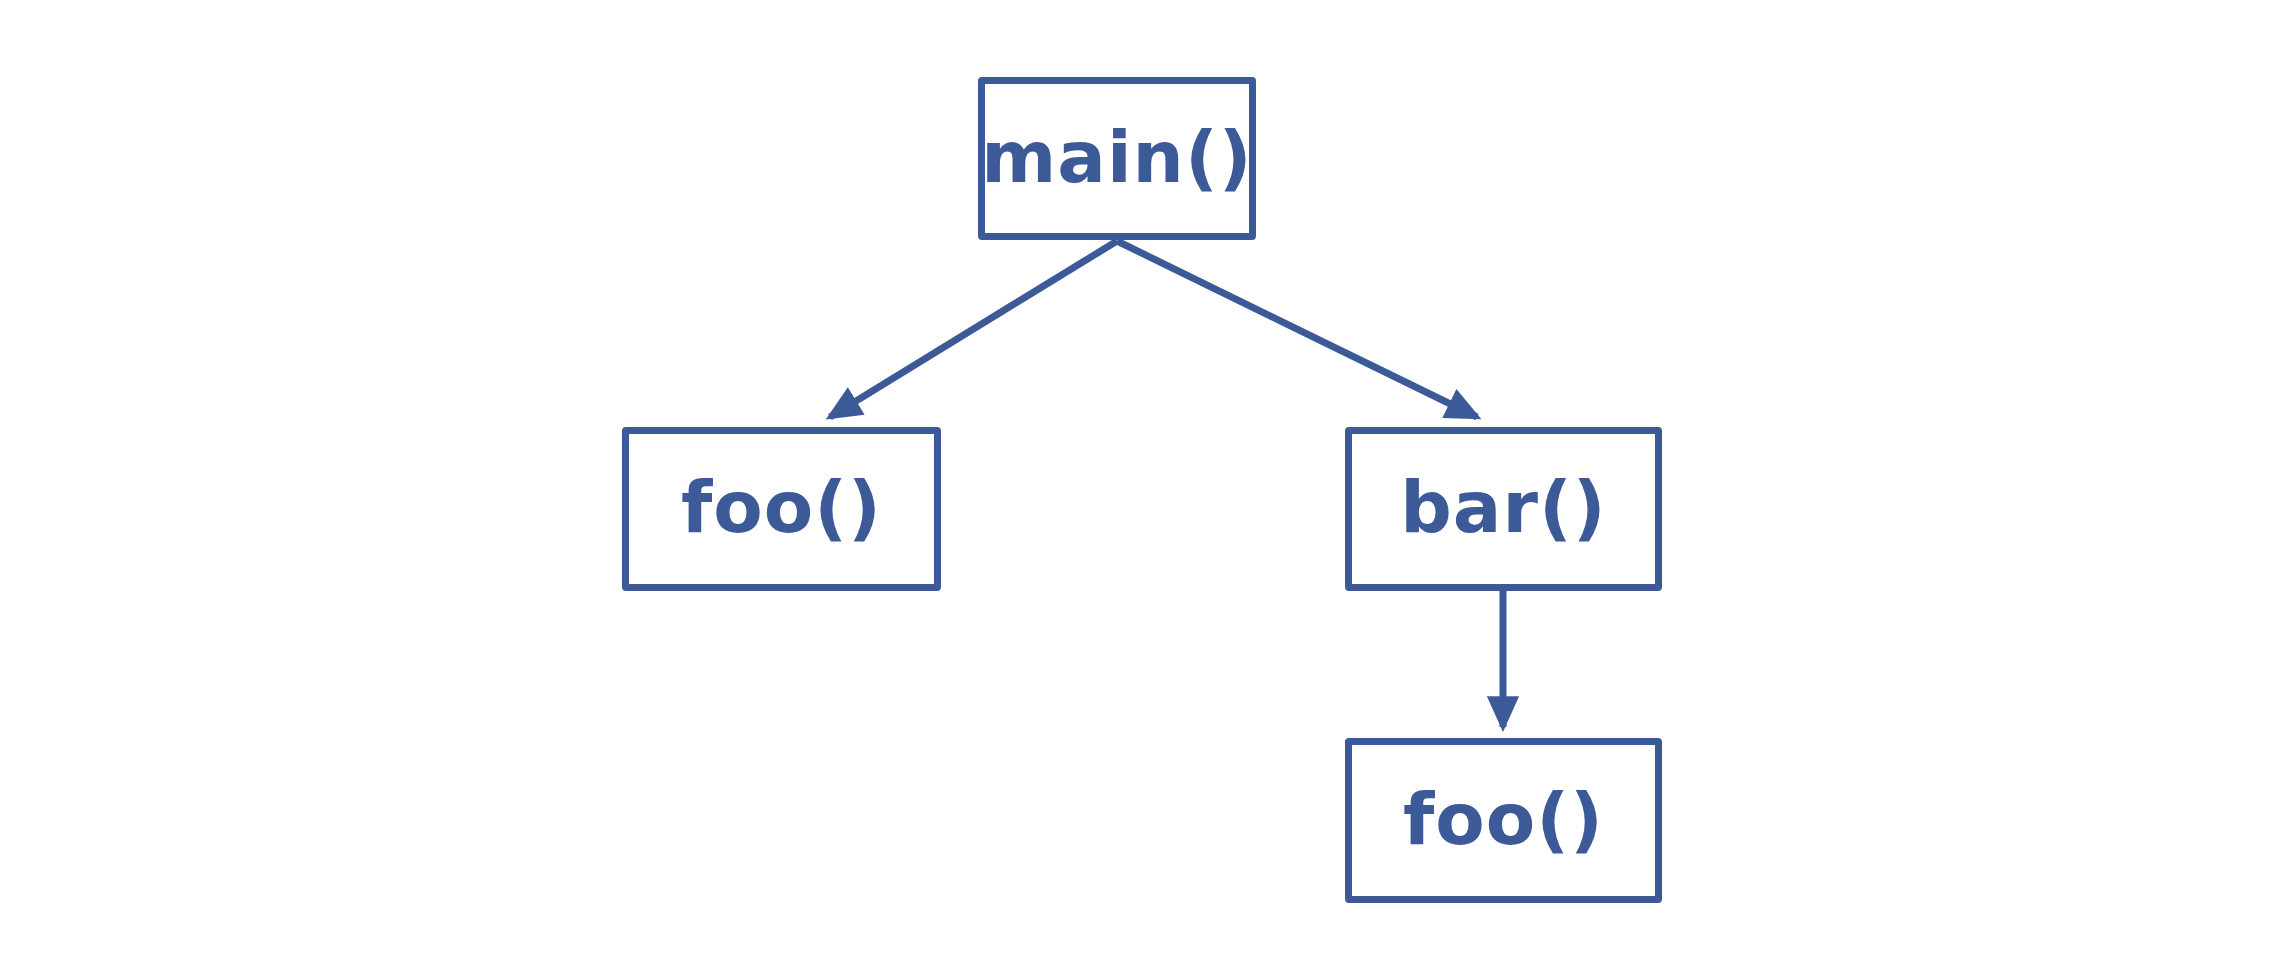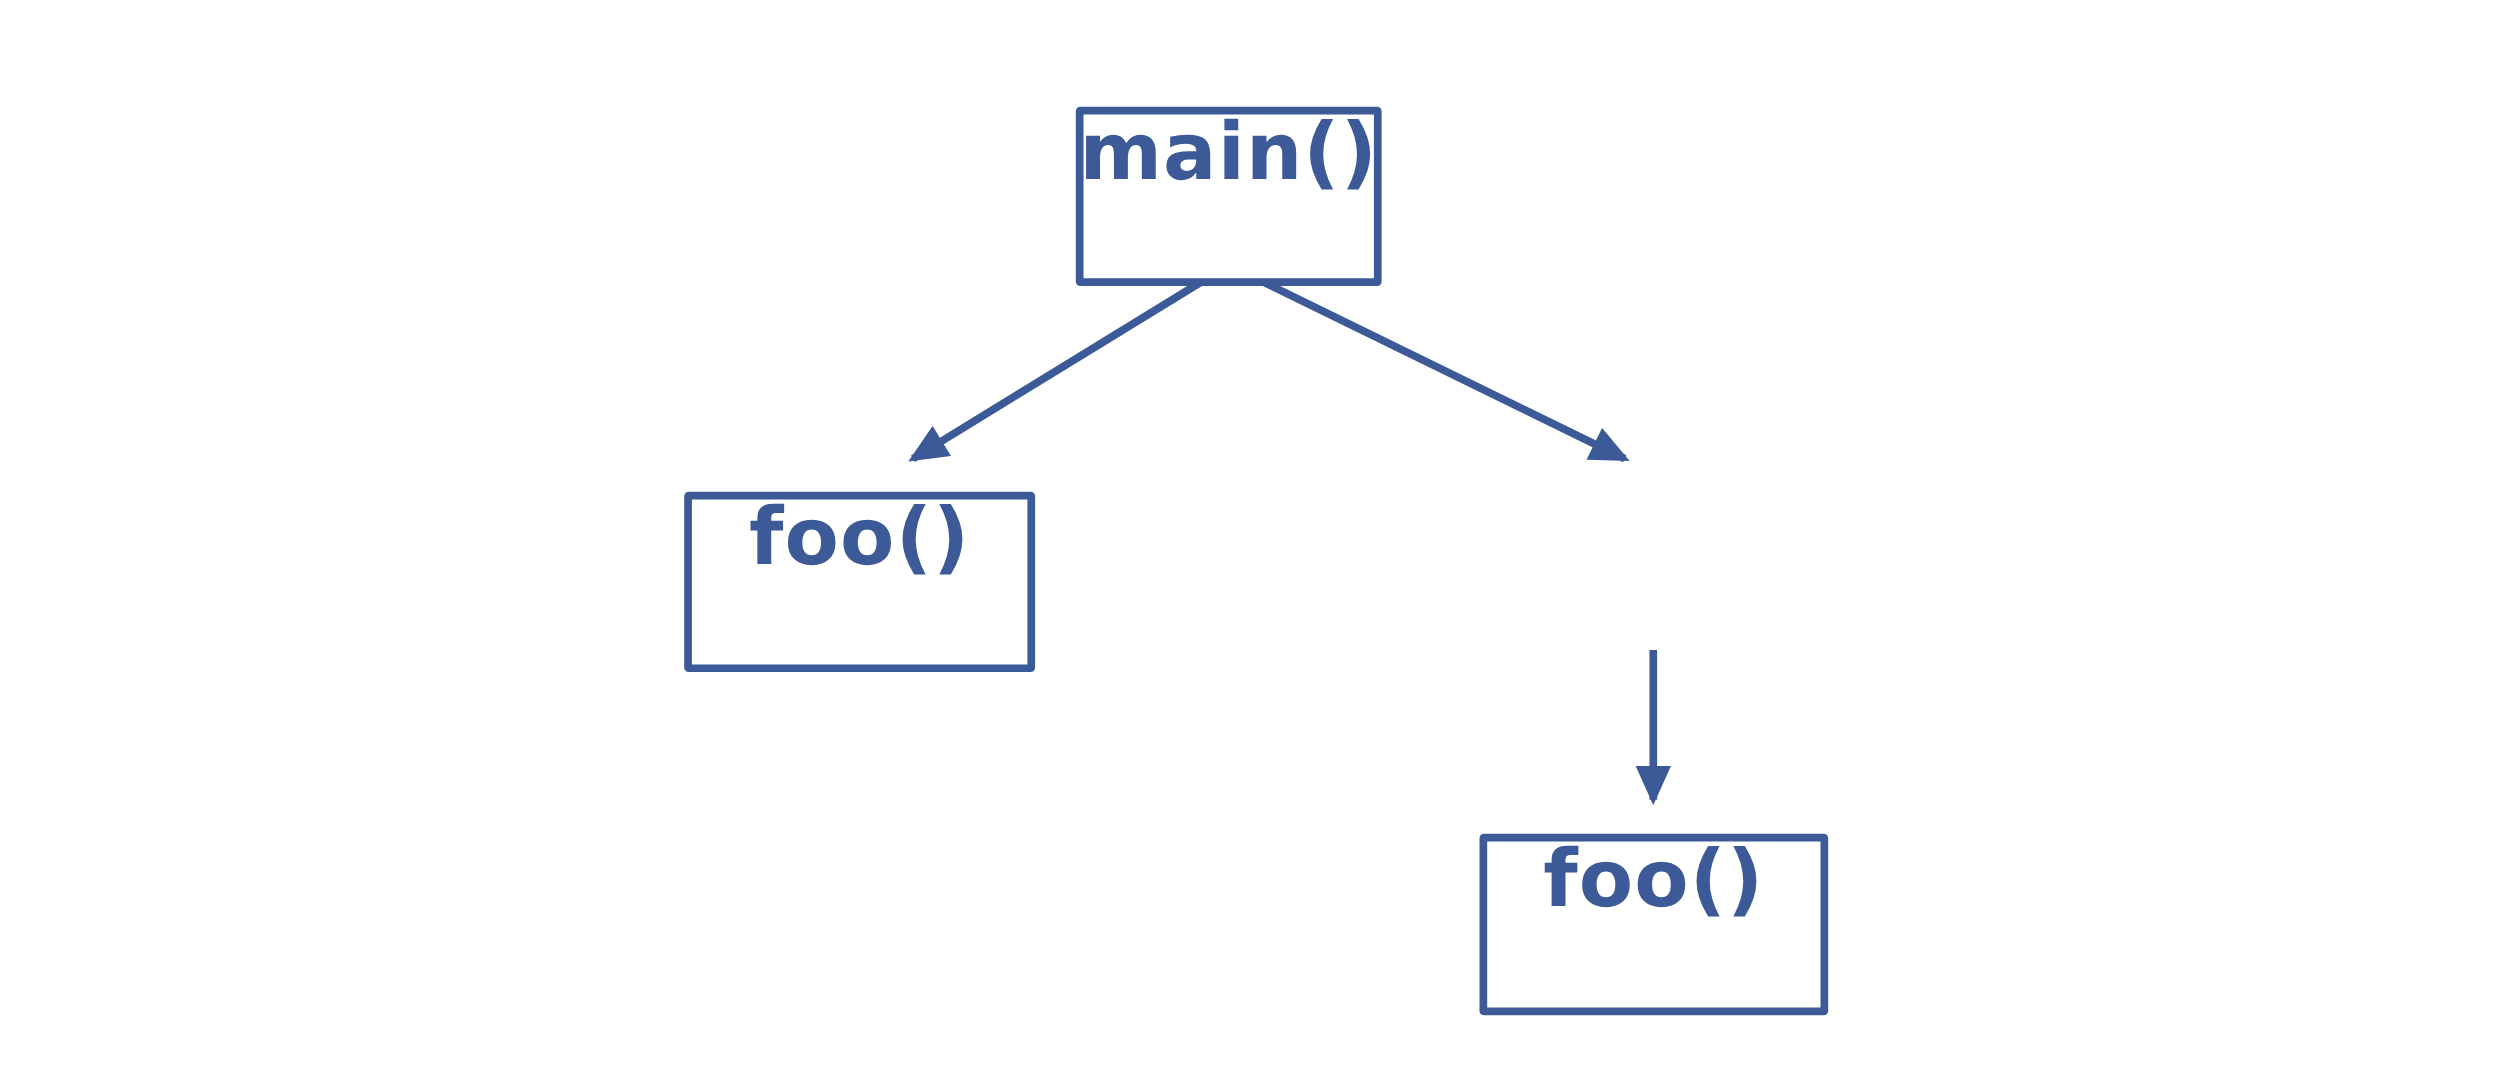--- a/index.html
+++ b/index.html
@@ -23,22 +23,22 @@
     height: 979px;
     pointer-events: none;
   }
   .node {
     position: absolute;
     box-sizing: border-box;
     background: #ffffff;
     border: 7px solid #3d5a98;
     border-radius: 4px;
     display: flex;
+    align-items: center;
     justify-content: center;
-    margin-top: 20px;
   }
   .node .label {
     color: #3d5a98;
     font-size: 72px;
     font-weight: bold;
     letter-spacing: 1px;
     line-height: 1;
     transform: translateY(-2px);
     white-space: nowrap;
   }
@@ -64,18 +64,21 @@
   </svg>
 
   <div class="node" id="node-main">
     <span class="label">main()</span>
   </div>
 
   <div class="node" id="node-foo-left">
     <span class="label">foo()</span>
   </div>
 
+  <div class="node" id="node-bar">
+    <span class="label">bar()</span>
+  </div>
 
   <div class="node" id="node-foo-bottom">
     <span class="label">foo()</span>
   </div>
 
 </div>
 
 </body></html>

